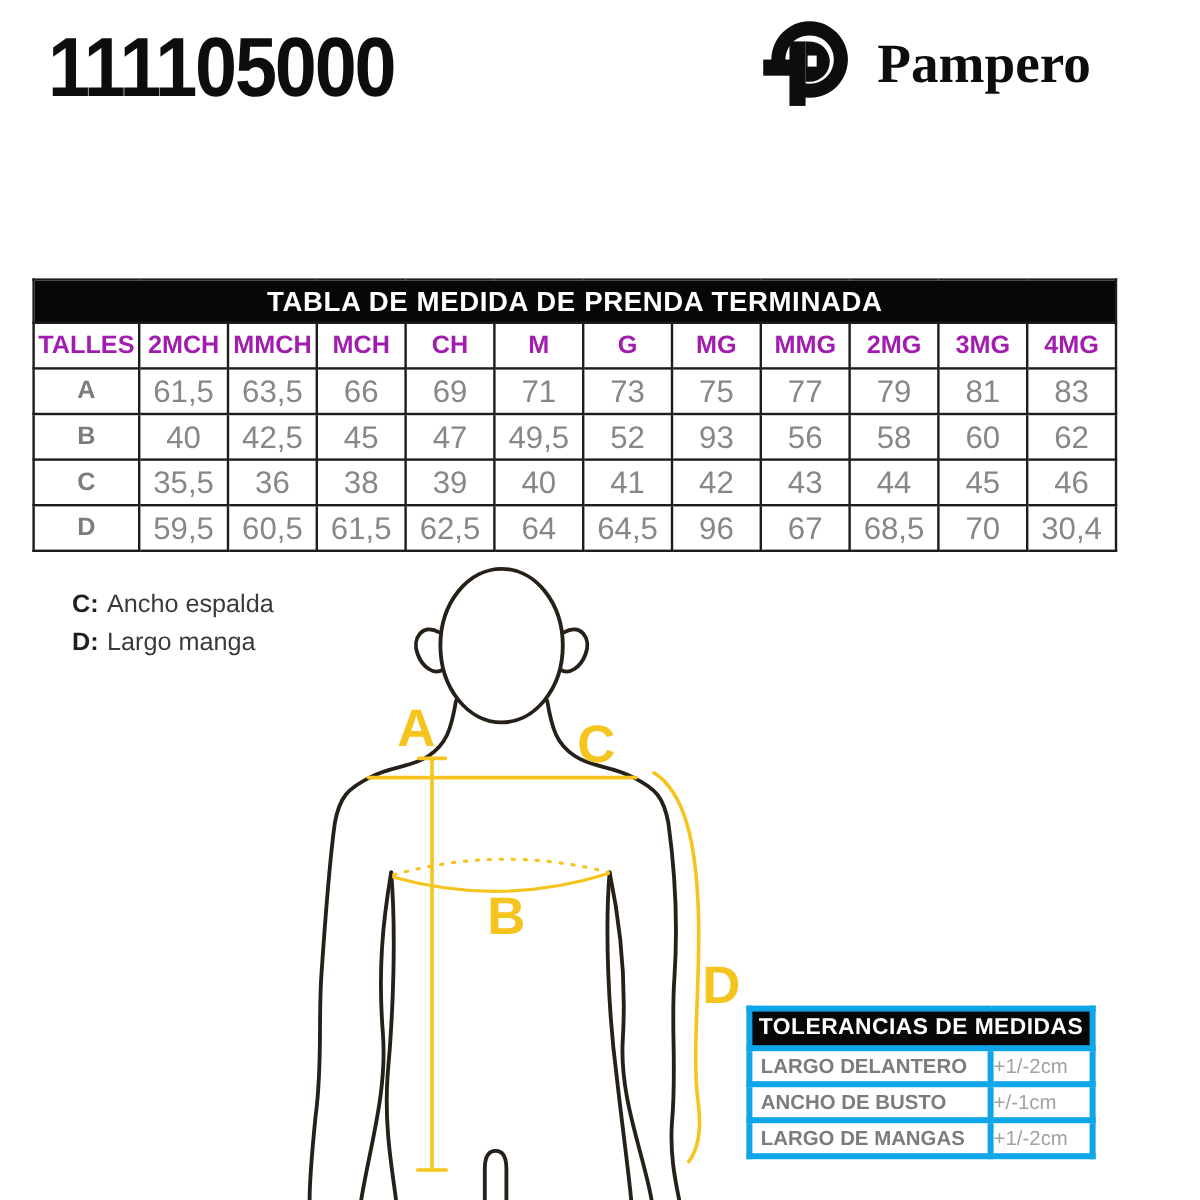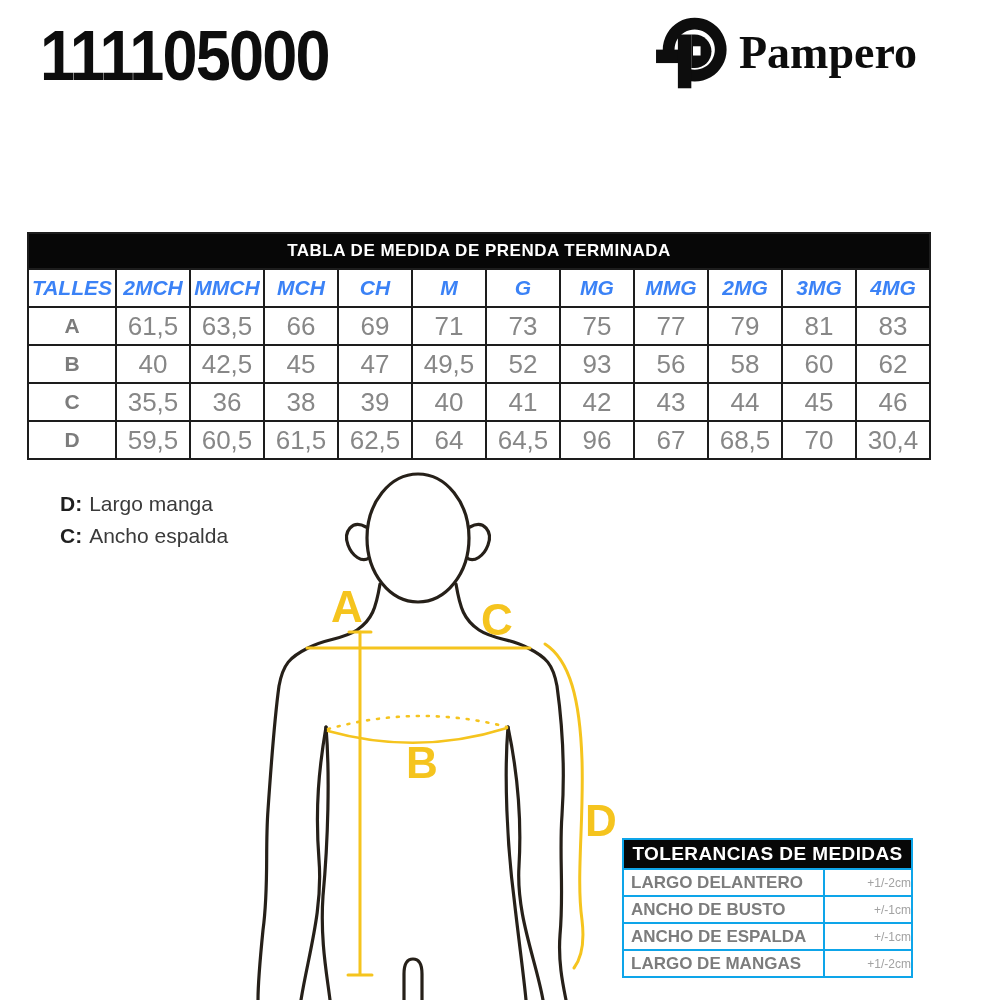--- a/index.html
+++ b/index.html
@@ -7,66 +7,66 @@
     width:1000px;height:1000px;position:relative;overflow:hidden;
     background:#ffffff;font-family:"Liberation Sans",sans-serif;
   }
   
   .code{
     position:absolute;left:40px;top:16px;
     font-size:70px;font-weight:bold;color:#0d0d0d;
     letter-spacing:-2px;transform:scaleX(.9);transform-origin:left top;
     font-stretch:condensed;white-space:nowrap;
   }
-  .brand{position:absolute;left:651px;top:14px;display:flex;align-items:center;gap:4px;}
+  .brand{position:absolute;left:631px;top:14px;display:flex;align-items:center;gap:16px;}
   .brand-mark{width:84px;height:78px;display:block;}
   .brand-text{
     font-family:"Liberation Serif",serif;font-weight:bold;
     font-size:46px;color:#0d0d0d;letter-spacing:0px;line-height:78px;
   }
   
   .size-table{
     position:absolute;left:27px;top:232px;width:904px;
     border-collapse:collapse;table-layout:fixed;
     font-stretch:condensed;
   }
   .size-table th,.size-table td{
     border:2px solid #1d1d1d;text-align:center;vertical-align:middle;
     height:36px;padding:0;overflow:hidden;white-space:nowrap;
   }
   .size-table .title-cell{
-    background:#070707;color:#ffffff;font-size:17px;font-weight:bold;
+    background:#070707;color:#ffffff;font-size:23px;font-weight:bold;
     letter-spacing:.5px;height:34px;
   }
-  .size-table .col-head{color:#3b82f6;font-size:21px;font-weight:bold;font-style:italic;}
+  .size-table .col-head{color:#a21caf;font-size:21px;font-weight:bold;}
   .size-table .row-label{color:#7c7c7c;font-size:21px;font-weight:bold;}
   .size-table .val{color:#878787;font-size:26px;font-weight:normal;}
   .size-table col.c-first{width:88px;}
   
   .legend{position:absolute;left:60px;top:488px;font-size:21px;color:#3a3a3a;}
   .legend-row{height:32px;line-height:32px;white-space:nowrap;}
   .legend-key{font-weight:bold;color:#1f1f1f;margin-right:7px;}
   
   .figure{position:absolute;left:230px;top:455px;width:410px;height:545px;pointer-events:none;}
   
   .tol{
     position:absolute;left:622px;top:838px;width:291px;
     border-collapse:collapse;table-layout:fixed;font-stretch:condensed;z-index:5;
     background:#ffffff;
   }
-  .tol th,.tol td{border:2px solid #0ea5e9;padding:0;height:25px;vertical-align:middle;}
+  .tol th,.tol td{border:5px solid #0ea5e9;padding:0;height:25px;vertical-align:middle;}
   .tol .tol-title{
     background:#070707;color:#ffffff;font-size:19px;font-weight:bold;
     text-align:center;letter-spacing:.4px;height:28px;white-space:nowrap;
   }
   .tol .tol-label{
     color:#7c7c7c;font-size:17px;font-weight:bold;text-align:left;
     padding-left:7px;white-space:nowrap;
   }
-  .tol .tol-value{color:#a2a2a2;font-size:12px;text-align:right;white-space:nowrap;}
+  .tol .tol-value{color:#a2a2a2;font-size:17px;text-align:left;white-space:nowrap;}
   .tol col.t-label{width:201px;}
 </style>
 </head>
 <body>
 
 <div class="code">111105000</div>
 
 <div class="brand">
   <svg class="brand-mark" viewBox="0 0 100 92" xmlns="http://www.w3.org/2000/svg">
     <path fill="#0d0d0d" fill-rule="evenodd" d="M52 4 a38 38 0 1 1 -0.01 0 Z M52 18 a24 24 0 1 0 0.01 0 Z"></path>
@@ -167,22 +167,22 @@
         <td class="val">96</td>
         <td class="val">67</td>
         <td class="val">68,5</td>
         <td class="val">70</td>
         <td class="val">30,4</td>
       </tr>
     </tbody>
 </table>
 
 <div class="legend">
+  <div class="legend-row"><span class="legend-key">C:</span><span>Ancho espalda</span></div>
   <div class="legend-row"><span class="legend-key">D:</span><span>Largo manga</span></div>
-  <div class="legend-row"><span class="legend-key">C:</span><span>Ancho espalda</span></div>
 </div>
 
 <svg class="figure" viewBox="230 455 410 545" xmlns="http://www.w3.org/2000/svg">
 
   <g fill="none" stroke="#262019" stroke-width="3.2" stroke-linecap="round">
     <ellipse cx="418" cy="538" rx="51" ry="64"></ellipse>
 
     <path d="M366 527 C352 519 343 532 348 545 C352 556 362 563 369 558"></path>
     <path d="M470 527 C484 519 493 532 488 545 C484 556 474 563 467 558"></path>
 
@@ -235,21 +235,17 @@
   <tbody id="tol-body">
       <tr>
         <td class="tol-label">LARGO DELANTERO</td>
         <td class="tol-value">+1/-2cm</td>
       </tr>
       <tr>
         <td class="tol-label">ANCHO DE BUSTO</td>
         <td class="tol-value">+/-1cm</td>
       </tr>
       <tr>
-        <td class="tol-label">ANCHO DE ESPALDA</td>
-        <td class="tol-value">+/-1cm</td>
-      </tr>
-      <tr>
         <td class="tol-label">LARGO DE MANGAS</td>
         <td class="tol-value">+1/-2cm</td>
       </tr>
     </tbody>
 </table>
 
 </body></html>

